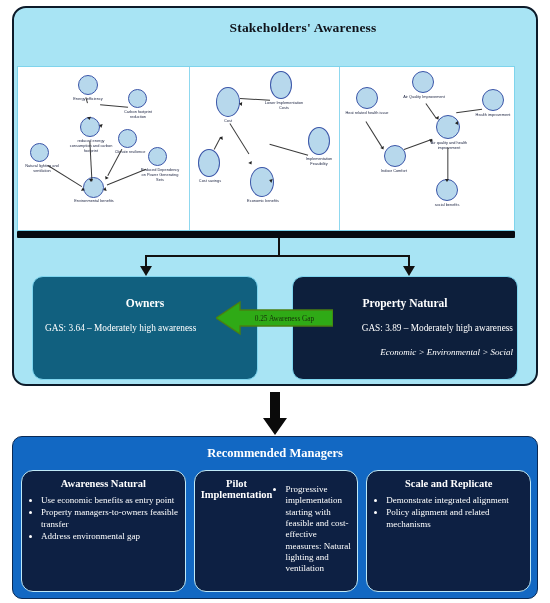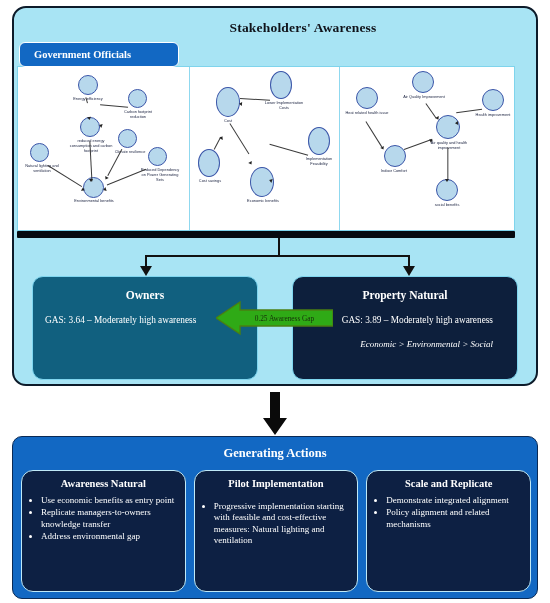--- a/index.html
+++ b/index.html
@@ -90,31 +90,31 @@
   .sbox{
     position:absolute;top:276px;height:104px;
     border:1.5px solid #7fd6ef;
     border-radius:11px;
     box-sizing:border-box;
     color:#ffffff;
   }
   .sbox.owners{left:32px;width:226px;background:#11607f;}
   .sbox.pm{left:292px;width:226px;background:#0d1f3c;}
   .sbox-title{
-    width:100%;text-align:center;margin-top:12px;
+    width:100%;text-align:center;margin-top:20px;
     font-size:11.5px;font-weight:bold;
   }
   .sbox-gas{
     margin-top:14px;font-size:9.3px;
   }
   .sbox-rank{
     margin-top:14px;font-size:9px;font-style:italic;
   }
   .owners .sbox-gas,.owners .sbox-rank{padding-left:12px;text-align:left;}
-  .pm .sbox-gas,.pm .sbox-rank{padding-right:24px;text-align:right;}
+  .pm .sbox-gas,.pm .sbox-rank{padding-right:4px;text-align:right;}
 
   
   .gap-arrow{
     position:absolute;left:216px;top:300px;width:117px;height:36px;z-index:6;
   }
   .gap-label{
     position:absolute;left:24px;top:11px;width:92px;
     text-align:center;font-size:7.3px;color:#0d2a10;font-weight:normal;
     z-index:7;
   }
@@ -147,35 +147,32 @@
     color:#ffffff;
     padding:7px 6px 4px 6px;
   }
   .rcard-title{
     text-align:center;font-size:10.5px;font-weight:bold;margin-bottom:6px;
   }
   .rcard ul{margin:0;padding-left:13px;}
   .rcard li{
     font-size:9px;line-height:1.26;margin-bottom:1px;
   }
-  .rcard.mid{display:flex;flex-direction:column;}
+  .rcard.mid{display:flex;flex-direction:row;}
   .rcard.mid ul{margin-top:6px;}
 </style>
 </head>
 <body>
 
 <div id="root">
 
   <div class="awareness-panel">
     <div class="awareness-title">Stakeholders' Awareness</div>
   </div>
 
-  <div class="gov-tab">
-    <span>Government Officials</span>
-  </div>
 
   <div class="diagram-strip">
 
     <div class="dpanel p1">
       <div class="node circ" style="left:60px;top:8px;width:20px;height:20px;"></div>
       <div class="nlabel" style="left:40px;top:30px;width:60px;">Energy efficiency</div>
 
       <div class="node circ" style="left:110px;top:22px;width:19px;height:19px;"></div>
       <div class="nlabel" style="left:98px;top:43px;width:44px;">Carbon footprint reduction</div>
 
@@ -297,28 +294,28 @@
   </div>
   <div class="gap-label" style="position:absolute;left:216px;top:300px;width:117px;height:36px;z-index:7;display:flex;align-items:center;justify-content:center;padding-left:20px;box-sizing:border-box;font-size:7.3px;color:#16300a;">0.25 Awareness Gap</div>
 
   <div class="down-arrow">
     <svg width="26" height="44" viewBox="0 0 26 44">
       <polygon points="8,0 18,0 18,26 25,26 13,43 1,26 8,26" fill="#0a0a0a"></polygon>
     </svg>
   </div>
 
   <div class="rec-panel">
-    <div class="rec-title">Generating Actions</div>
+    <div class="rec-title">Recommended Managers</div>
     <div class="rec-cards">
 
       <div class="rcard">
         <div class="rcard-title">Awareness Natural</div>
         <ul>
           <li>Use economic benefits as entry point</li>
-          <li>Replicate managers-to-owners knowledge transfer</li>
+          <li>Property managers-to-owners feasible transfer</li>
           <li>Address environmental gap</li>
         </ul>
       </div>
 
       <div class="rcard mid">
         <div class="rcard-title">Pilot Implementation</div>
         <ul>
           <li>Progressive implementation starting with feasible and cost-effective measures: Natural lighting and ventilation</li>
         </ul>
       </div>

